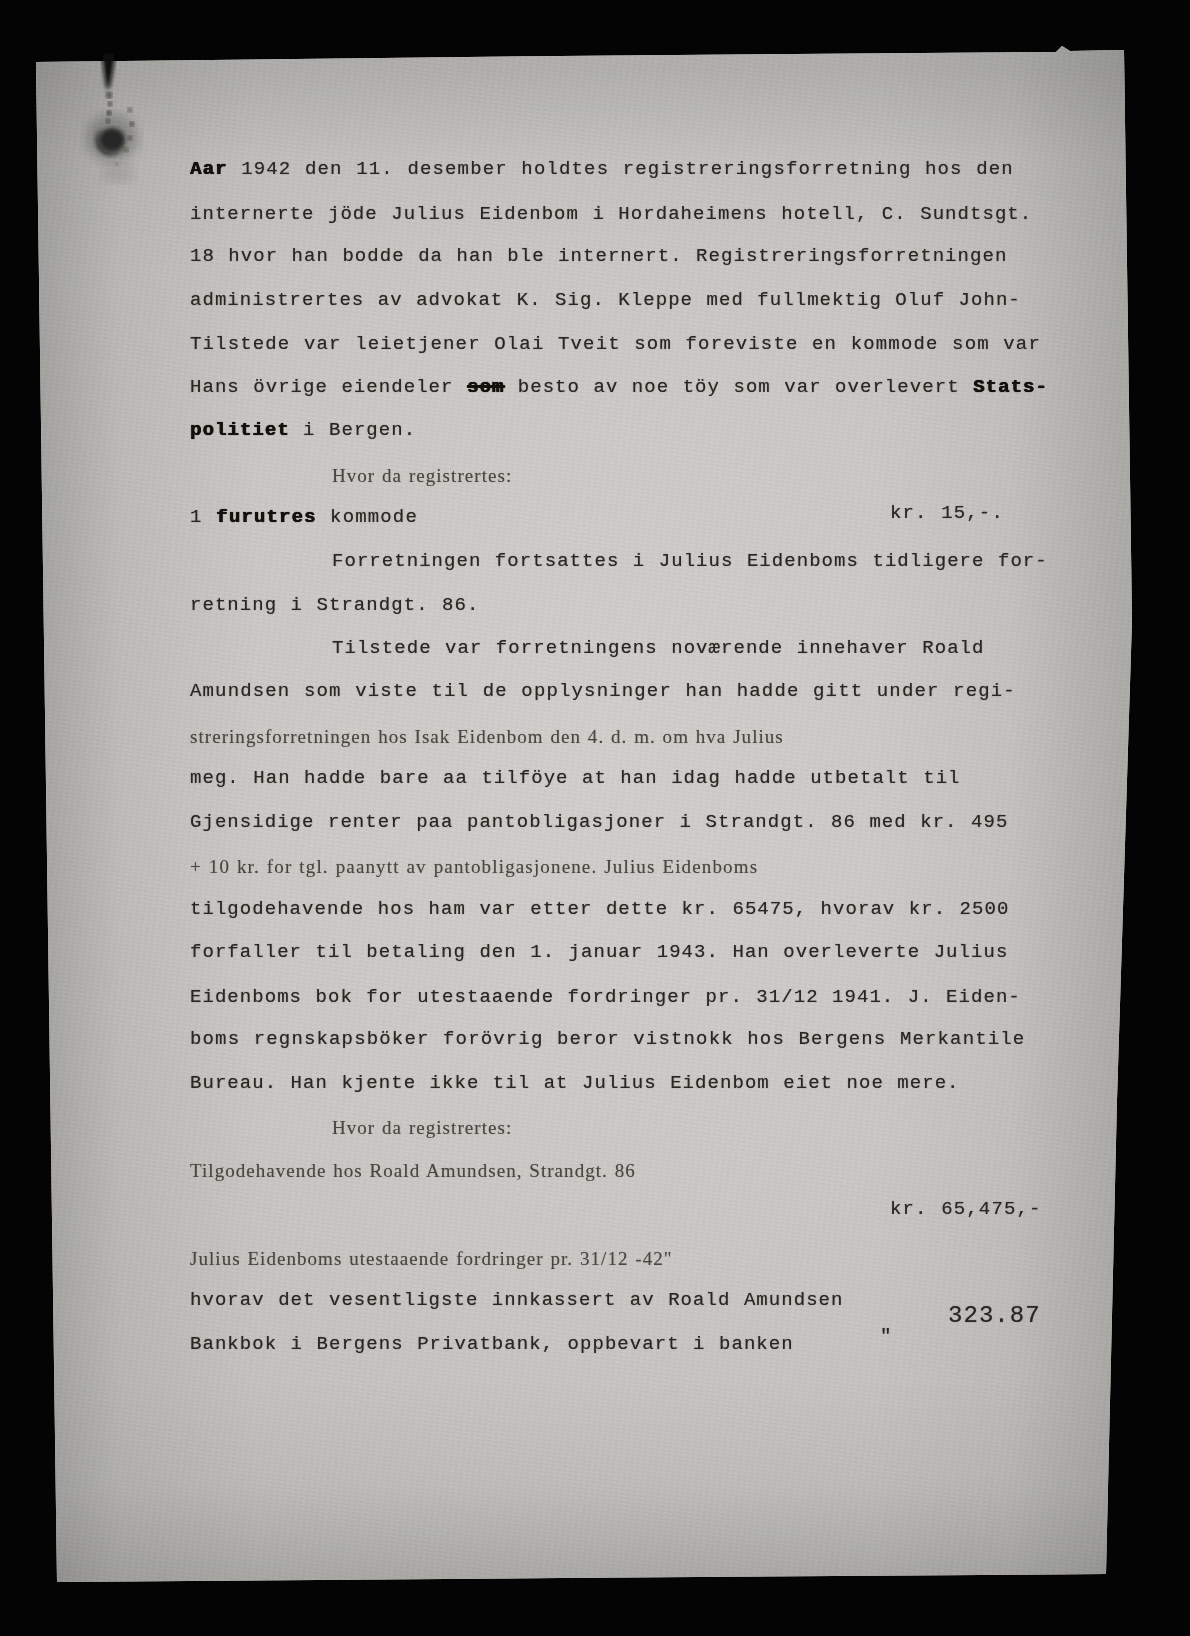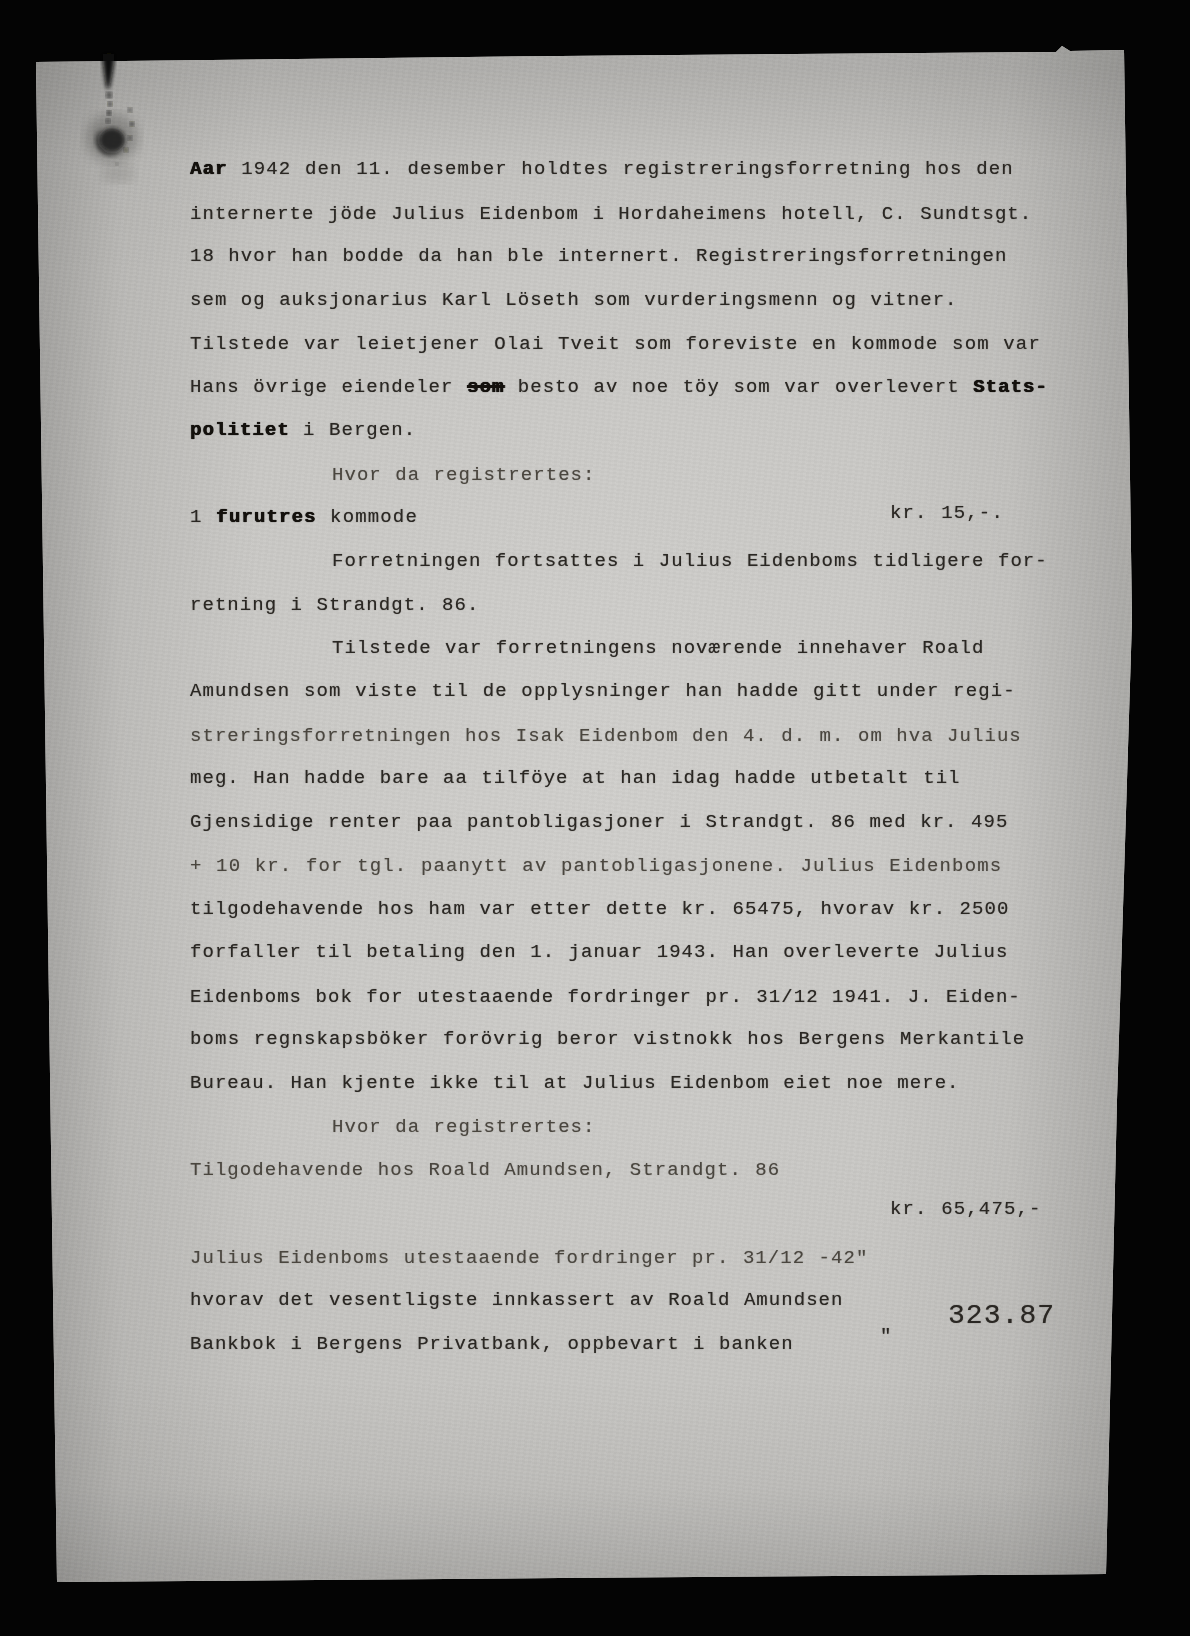--- a/index.html
+++ b/index.html
@@ -31,28 +31,28 @@
   .text{
     position:absolute;left:190px;top:148px;width:900px;
     font-size:19px;line-height:43.5px;
     letter-spacing:1.05px;word-spacing:1px;
     color:#2a2723;
     text-shadow:0 0 1px rgba(30,26,20,0.55);
   }
   .tl{position:relative;height:43.5px;white-space:pre;}
   .tl:nth-child(3n+2){transform:translateY(0.6px);}
   .tl:nth-child(4n+1){letter-spacing:1.15px;}
-  .tl.fade{color:#4a463f;text-shadow:0 0 1px rgba(60,55,48,0.4);}
+  .tl.fade{color:#4a463f;text-shadow:0 0 1px rgba(60,55,48,0.4);font-family:Liberation Serif, serif;}
   .ind{padding-left:142px;}
   .bb{font-weight:bold;color:#14110d;text-shadow:0.6px 0 0 #14110d,0 0 1px #000;}
   .xo{font-weight:bold;color:#14110d;text-decoration:line-through;text-decoration-thickness:3px;
       text-shadow:0.6px 0 0 #14110d,0 0 1px #000;}
   .amt{position:absolute;left:700px;top:-4px;}
   .ditto{position:absolute;left:690px;top:-8px;}
-  .raised{position:absolute;left:758px;top:-29px;font-size:28px;}
+  .raised{position:absolute;left:758px;top:-29px;font-size:24px;}
   .sig1{position:absolute;left:65px;}
   .sig2{position:absolute;left:300px;transform:translateY(4px);}
   .sig3{position:absolute;left:575px;transform:translateY(-3px);}
 </style>
 </head>
 <body>
 
 <div class="page">
 
   <div class="paper"></div>
@@ -79,21 +79,21 @@
     <circle cx="72" cy="84" r="2.2" fill="#1c1b19" filter="url(#soft)"></circle>
     <circle cx="70" cy="98" r="2.0" fill="#1c1b19" filter="url(#soft)"></circle>
     <circle cx="66" cy="110" r="1.8" fill="#1c1b19" filter="url(#soft)"></circle>
     <circle cx="57" cy="124" r="1.6" fill="#2a2927" opacity="0.7" filter="url(#soft)"></circle>
   </svg>
 
   <div class="text">
     <div class="tl"><span class="bb">Aar</span><span> 1942 den 11. desember holdtes registreringsforretning hos den</span></div>
     <div class="tl"><span>internerte jöde Julius Eidenbom i Hordaheimens hotell, C. Sundtsgt.</span></div>
     <div class="tl"><span>18 hvor han bodde da han ble internert. Registreringsforretningen</span></div>
-    <div class="tl"><span>sem og auksjonarius Karl Löseth som vurderingsmenn og vitner.</span></div>
+    <div class="tl"><span>administrertes av advokat K. Sig. Kleppe med fullmektig Oluf John-</span></div>
     <div class="tl"><span>Tilstede var leietjener Olai Tveit som foreviste en kommode som var</span></div>
     <div class="tl"><span>Hans övrige eiendeler </span><span class="xo">som</span><span> besto av noe töy som var overlevert </span><span class="bb">Stats-</span></div>
     <div class="tl"><span class="bb">politiet</span><span> i Bergen.</span></div>
     <div class="tl ind fade"><span>Hvor da registrertes:</span></div>
     <div class="tl"><span>1 </span><span class="bb">furutres</span><span> kommode</span><span class="amt">kr. 15,-.</span></div>
     <div class="tl ind"><span>Forretningen fortsattes i Julius Eidenboms tidligere for-</span></div>
     <div class="tl"><span>retning i Strandgt. 86.</span></div>
     <div class="tl ind"><span>Tilstede var forretningens noværende innehaver Roald</span></div>
     <div class="tl"><span>Amundsen som viste til de opplysninger han hadde gitt under regi-</span></div>
     <div class="tl fade"><span>streringsforretningen hos Isak Eidenbom den 4. d. m. om hva Julius</span></div>

